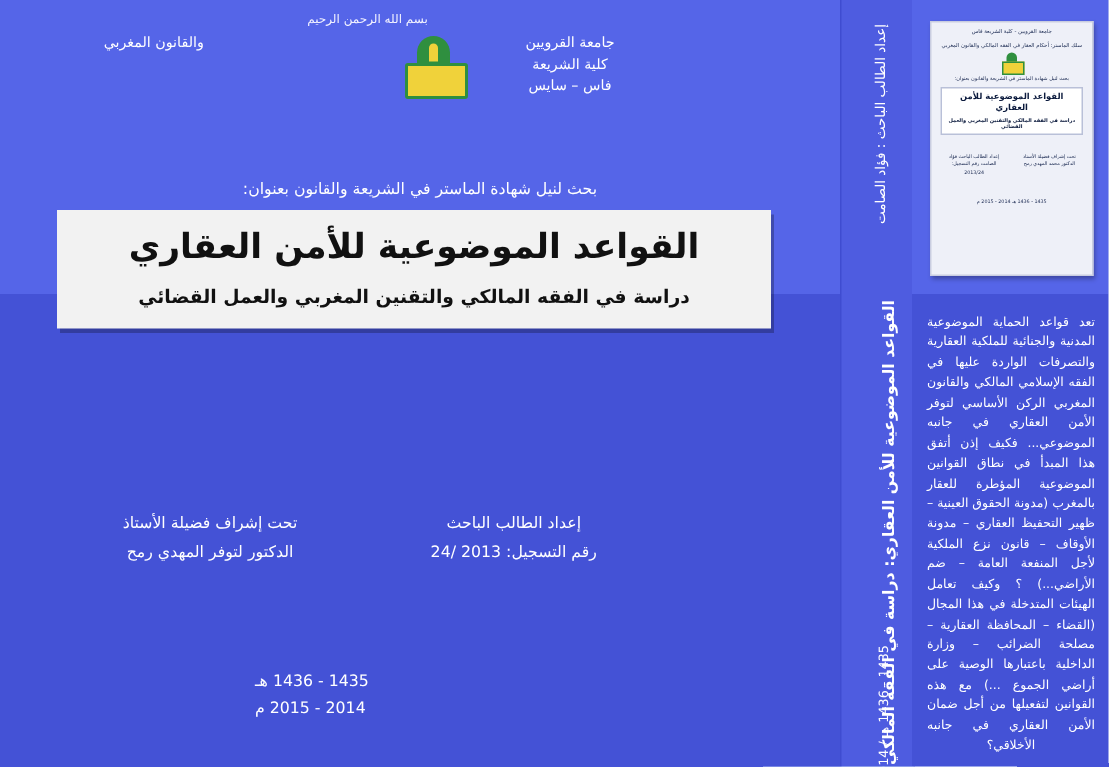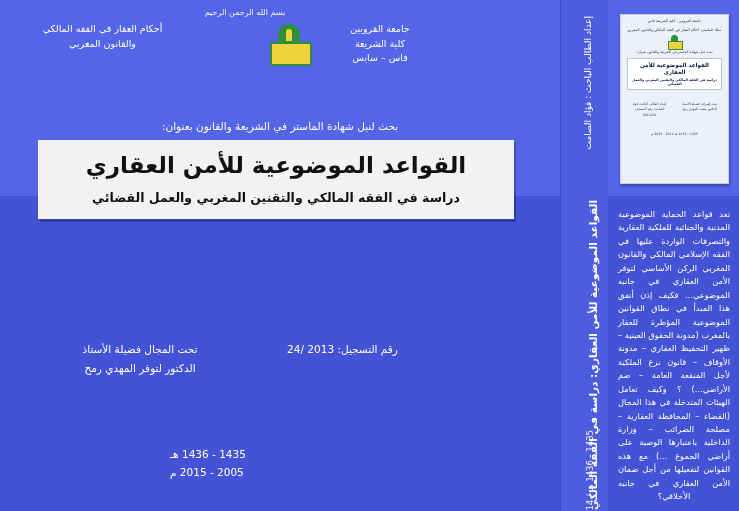--- a/index.html
+++ b/index.html
@@ -353,21 +353,20 @@
 
 <div class="page">
 
   <div class="front-cover">
     <div class="band-top"></div>
     <div class="band-mid"></div>
 
     <div class="basmala">بسم الله الرحمن الرحيم</div>
 
     <div class="master-block">
-      <div>أحكام العقار في الفقه المالكي</div>
       <div>والقانون المغربي</div>
     </div>
 
     <div class="logo-badge">
       <div class="dome"></div>
       <div class="book"></div>
     </div>
 
     <div class="univ-block">
       <div>جامعة القرويين</div>
@@ -376,31 +375,32 @@
     </div>
 
     <div class="thesis-purpose">بحث لنيل شهادة الماستر في الشريعة والقانون بعنوان:</div>
 
     <div class="title-box">
       <div class="title-main">القواعد الموضوعية للأمن العقاري</div>
       <div class="title-sub">دراسة في الفقه المالكي والتقنين المغربي والعمل القضائي</div>
     </div>
 
     <div class="supervisor-block">
-      <div>تحت المجال فضيلة الأستاذ</div>
+      <div>تحت إشراف فضيلة الأستاذ</div>
       <div>الدكتور لتوفر المهدي رمح</div>
     </div>
 
     <div class="researcher-block">
+      <div>إعداد الطالب الباحث</div>
       <div>رقم التسجيل: 2013 /24</div>
     </div>
 
     <div class="years-block">
       <div>1435 - 1436 هـ</div>
-      <div>2005 - 2015 م</div>
+      <div>2014 - 2015 م</div>
     </div>
   </div>
 
   <div class="spine">
     <div class="spine-text spine-top">إعداد الطالب الباحث : فؤاد الصامت</div>
     <div class="spine-text spine-title">القواعد الموضوعية للأمن العقاري: دراسة في الفقه المالكي والتقنين المغربي والعمل القضائي</div>
     <div class="spine-text spine-years">1435 - 1436 هـ / 2014 - 2015 م</div>
   </div>
 
   <div class="back-cover">

